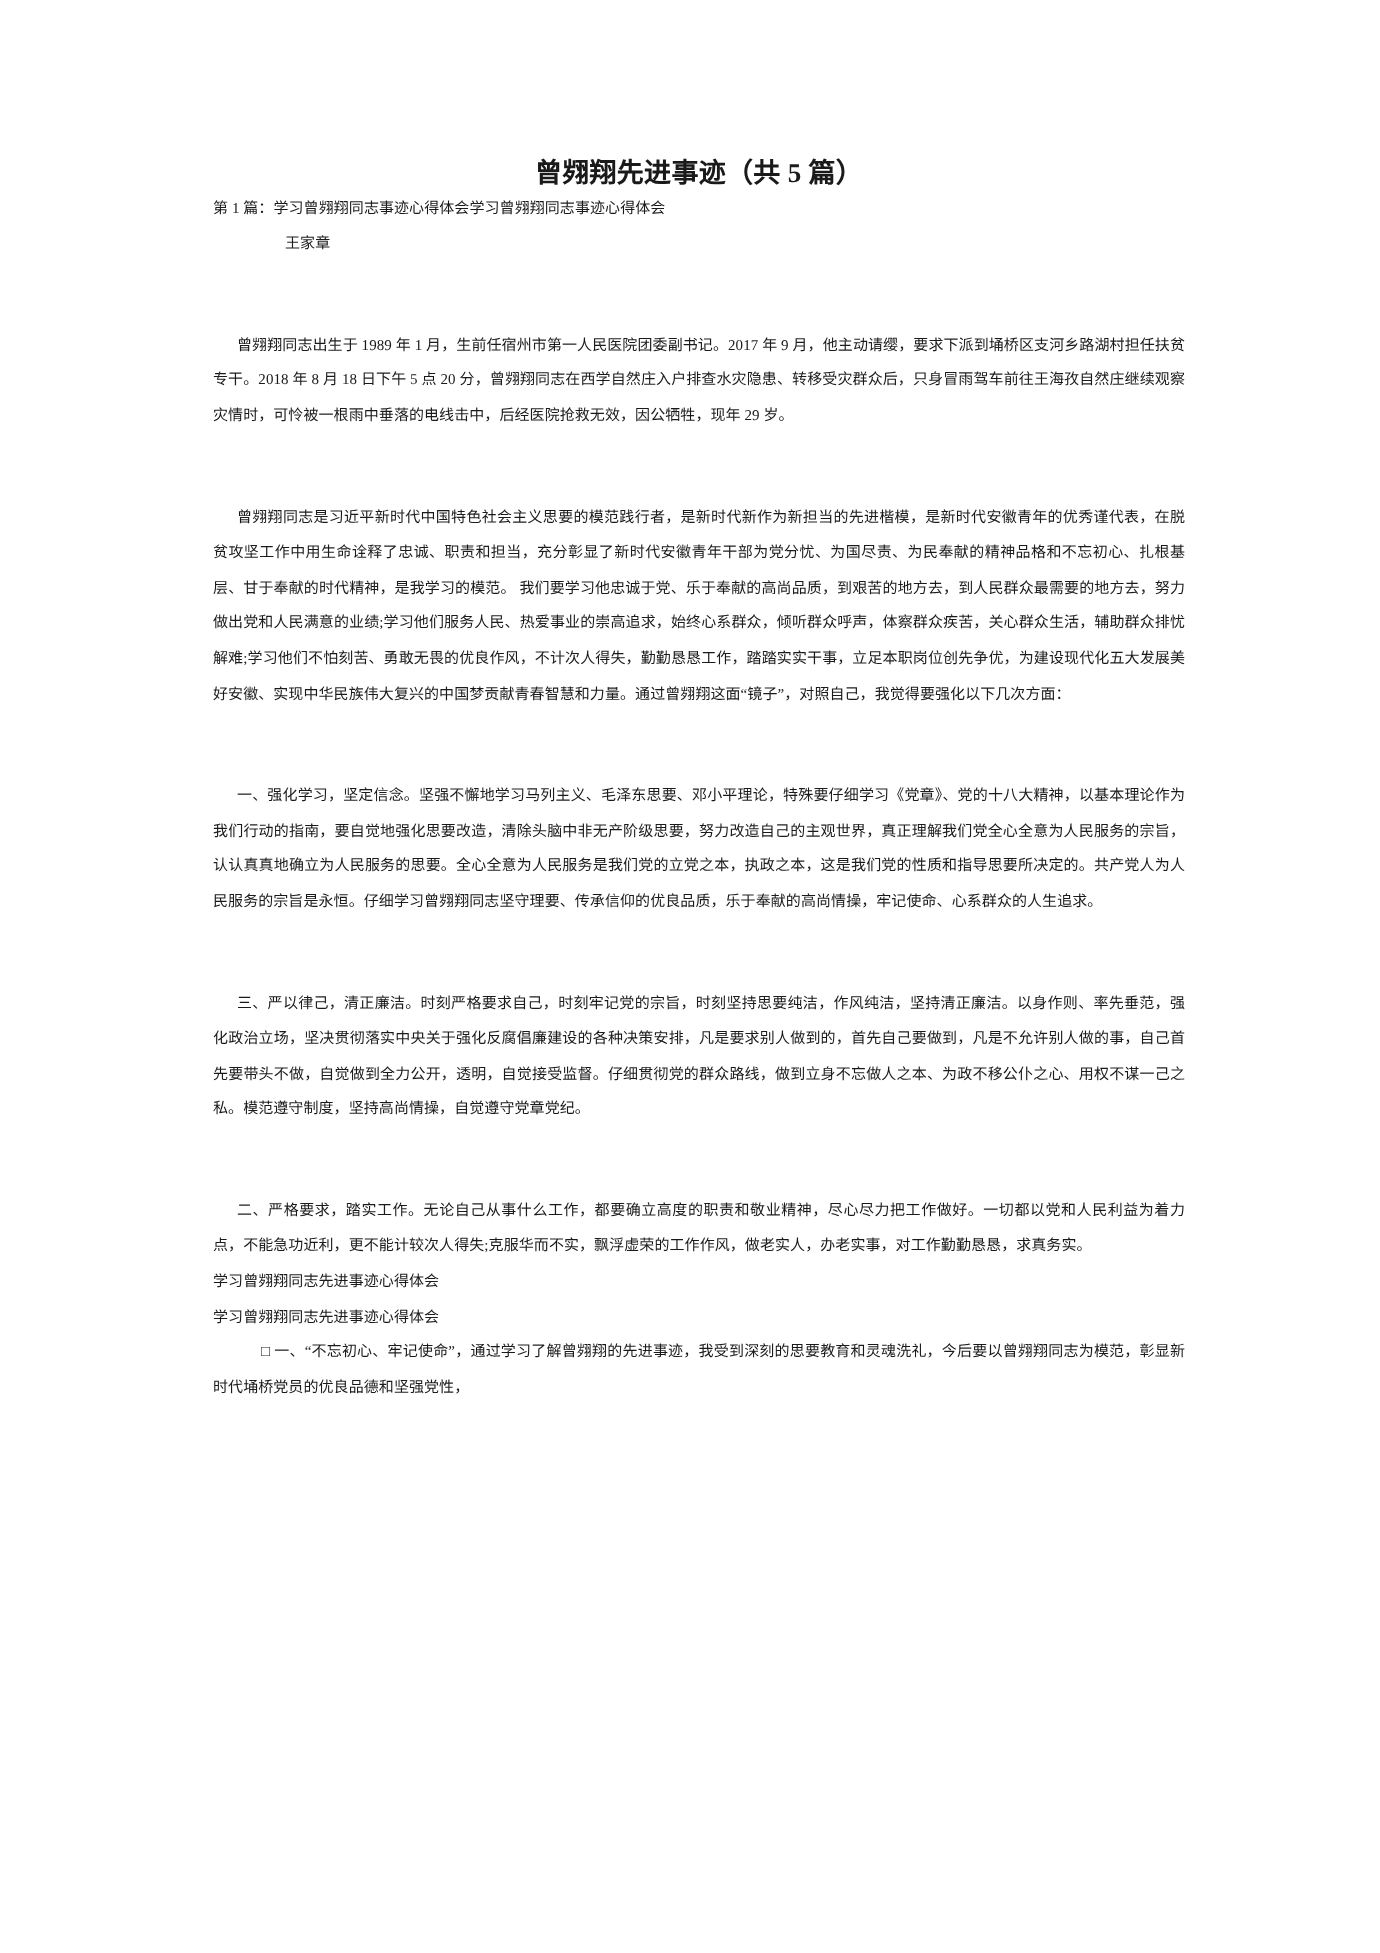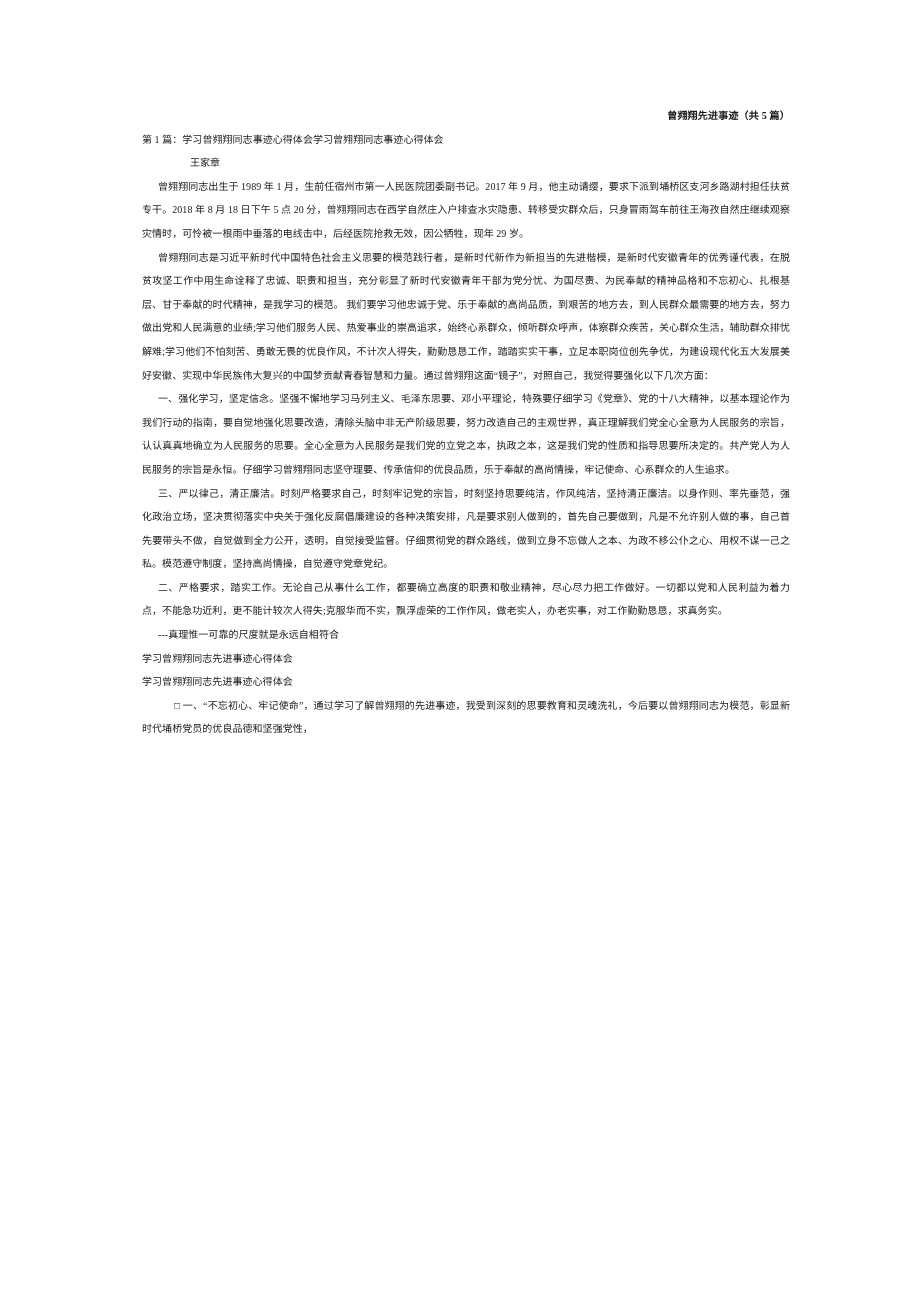--- a/index.html
+++ b/index.html
@@ -17,39 +17,39 @@
     -webkit-font-smoothing: antialiased;
   }
   .page {
     position: relative;
     width: 920px;
     height: 1302px;
     box-sizing: border-box;
     padding: 104px 130px 0 142px;
   }
   .doc-title {
-    text-align: right;
-    font-size: 10px;
+    text-align: center;
+    font-size: 18px;
     line-height: 23.6px;
     letter-spacing: 0.2px;
     margin: 0 0 0 0;
     white-space: nowrap;
   }
   .para {
     font-size: 10px;
     line-height: 23.6px;
     text-align: justify;
     text-justify: inter-ideograph;
     margin: 0;
     letter-spacing: 0.05px;
     word-break: break-all;
   }
   
   .ind-0  { text-indent: 0; }
-  .ind-1  { text-indent: 16px; }
+  .ind-1  { text-indent: 16px; margin-top: 44px; }
   .ind-3  { text-indent: 48px; }
   .ind-box{ text-indent: 32px; }
 
   .nowrap-line {
     white-space: nowrap;
     overflow: hidden;
   }
 </style>
 </head>
 <body>
@@ -66,21 +66,20 @@
 
   <p class="para ind-1">曾翙翔同志是习近平新时代中国特色社会主义思要的模范践行者，是新时代新作为新担当的先进楷模，是新时代安徽青年的优秀谨代表，在脱贫攻坚工作中用生命诠释了忠诚、职责和担当，充分彰显了新时代安徽青年干部为党分忧、为国尽责、为民奉献的精神品格和不忘初心、扎根基层、甘于奉献的时代精神，是我学习的模范。 我们要学习他忠诚于党、乐于奉献的高尚品质，到艰苦的地方去，到人民群众最需要的地方去，努力做出党和人民满意的业绩;学习他们服务人民、热爱事业的崇高追求，始终心系群众，倾听群众呼声，体察群众疾苦，关心群众生活，辅助群众排忧解难;学习他们不怕刻苦、勇敢无畏的优良作风，不计次人得失，勤勤恳恳工作，踏踏实实干事，立足本职岗位创先争优，为建设现代化五大发展美好安徽、实现中华民族伟大复兴的中国梦贡献青春智慧和力量。通过曾翙翔这面“镜子”，对照自己，我觉得要强化以下几次方面：</p>
 
   <p class="para ind-1">一、强化学习，坚定信念。坚强不懈地学习马列主义、毛泽东思要、邓小平理论，特殊要仔细学习《党章》、党的十八大精神，以基本理论作为我们行动的指南，要自觉地强化思要改造，清除头脑中非无产阶级思要，努力改造自己的主观世界，真正理解我们党全心全意为人民服务的宗旨，认认真真地确立为人民服务的思要。全心全意为人民服务是我们党的立党之本，执政之本，这是我们党的性质和指导思要所决定的。共产党人为人民服务的宗旨是永恒。仔细学习曾翙翔同志坚守理要、传承信仰的优良品质，乐于奉献的高尚情操，牢记使命、心系群众的人生追求。</p>
 
   <p class="para ind-1">三、严以律己，清正廉洁。时刻严格要求自己，时刻牢记党的宗旨，时刻坚持思要纯洁，作风纯洁，坚持清正廉洁。以身作则、率先垂范，强化政治立场，坚决贯彻落实中央关于强化反腐倡廉建设的各种决策安排，凡是要求别人做到的，首先自己要做到，凡是不允许别人做的事，自己首先要带头不做，自觉做到全力公开，透明，自觉接受监督。仔细贯彻党的群众路线，做到立身不忘做人之本、为政不移公仆之心、用权不谋一己之私。模范遵守制度，坚持高尚情操，自觉遵守党章党纪。</p>
 
   <p class="para ind-1">二、严格要求，踏实工作。无论自己从事什么工作，都要确立高度的职责和敬业精神，尽心尽力把工作做好。一切都以党和人民利益为着力点，不能急功近利，更不能计较次人得失;克服华而不实，飘浮虚荣的工作作风，做老实人，办老实事，对工作勤勤恳恳，求真务实。</p>
 
 
-  <p class="para ind-1 nowrap-line">---真理惟一可靠的尺度就是永远自相符合</p>
 
   <p class="para ind-0 nowrap-line">学习曾翙翔同志先进事迹心得体会</p>
 
   <p class="para ind-0 nowrap-line">学习曾翙翔同志先进事迹心得体会</p>
 
 
   <p class="para ind-box">□ 一、“不忘初心、牢记使命”，通过学习了解曾翙翔的先进事迹，我受到深刻的思要教育和灵魂洗礼，今后要以曾翙翔同志为模范，彰显新时代埇桥党员的优良品德和坚强党性，</p>
 
 </div>
 

